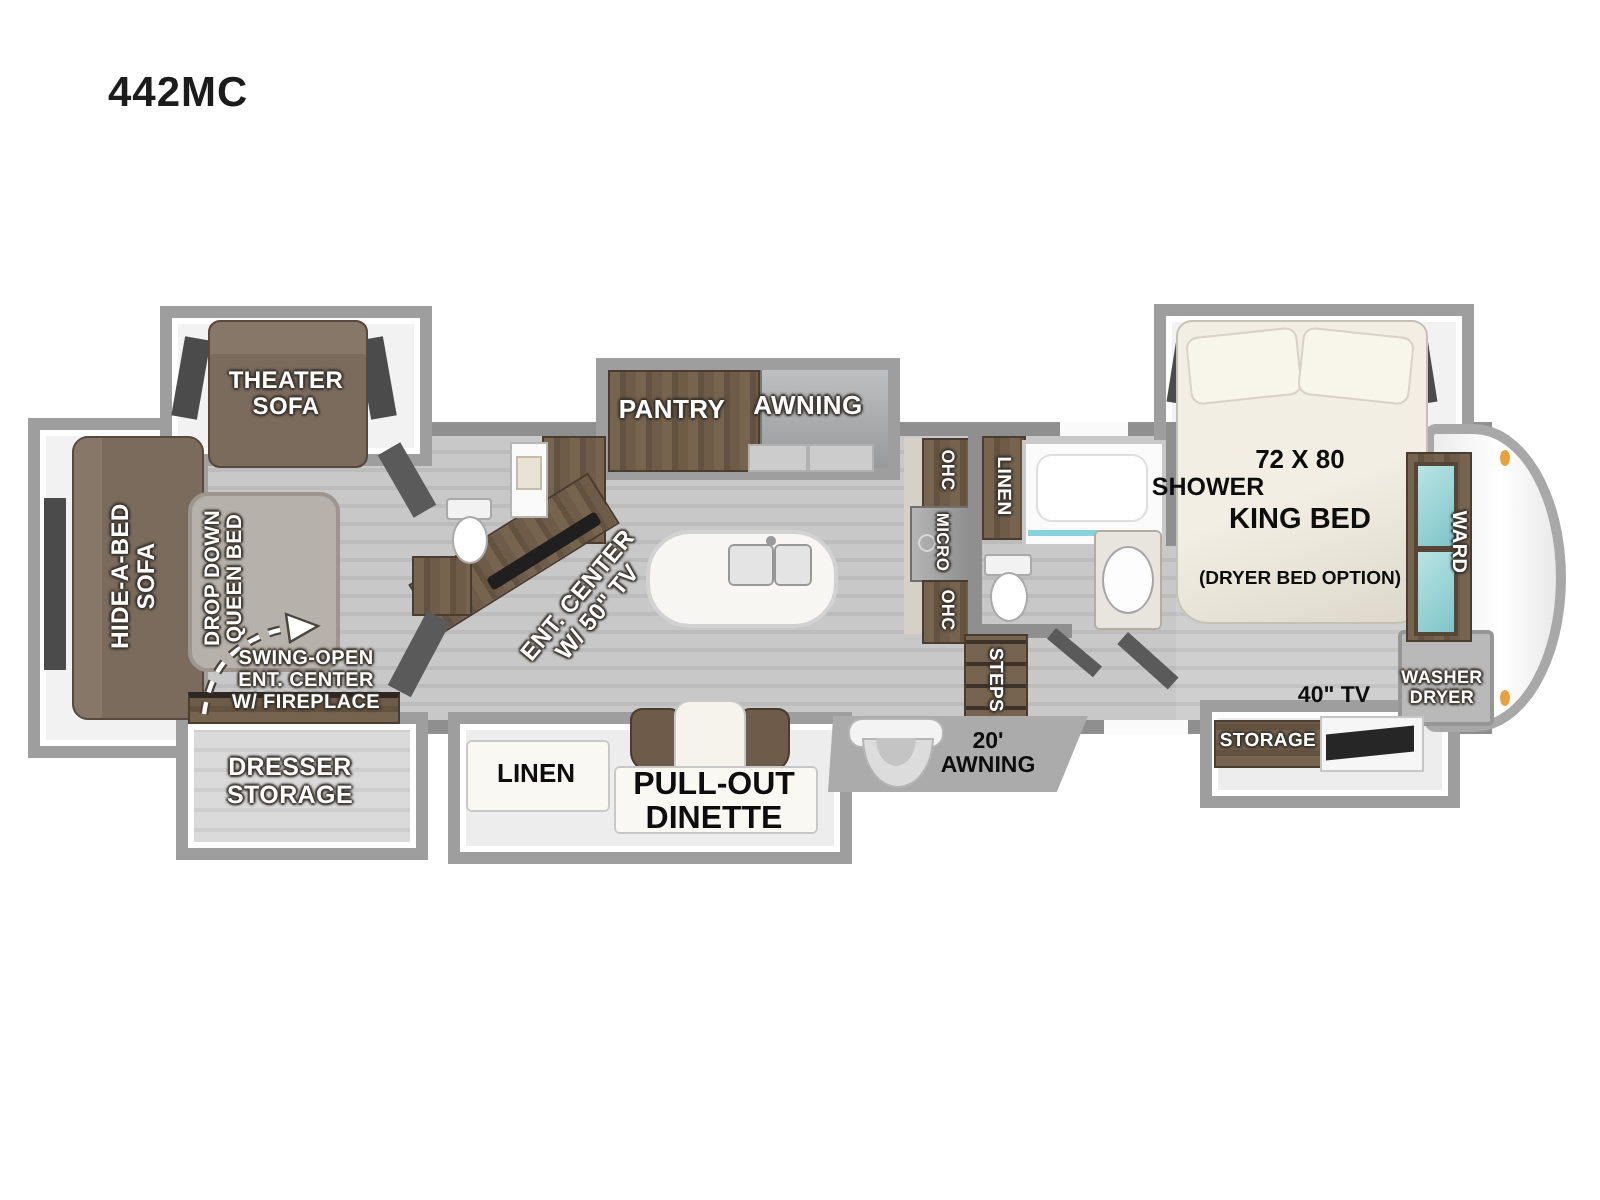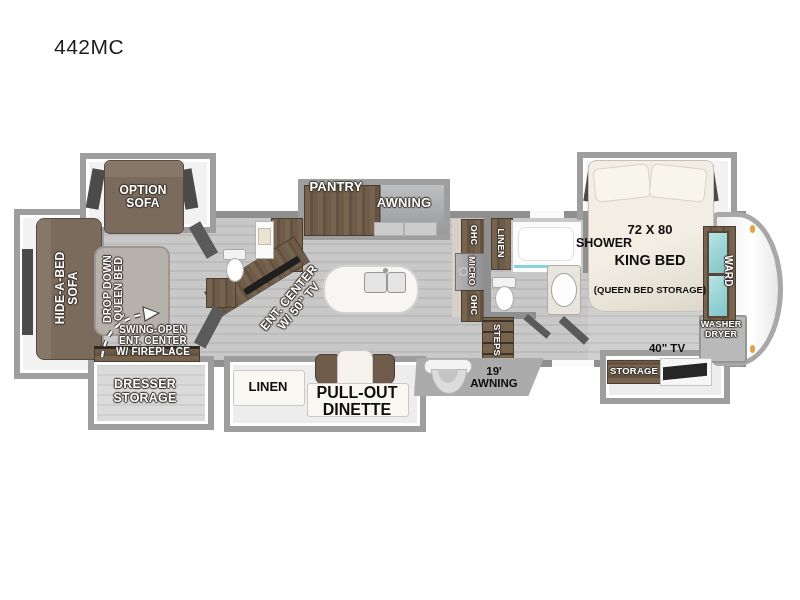--- a/index.html
+++ b/index.html
@@ -21,21 +21,21 @@
   .lb{color:#0d0d0d;font-weight:bold;white-space:pre-line;text-align:center;line-height:1.05;}
   .ctr{transform:translate(-50%,-50%);}
   .r90{transform:translate(-50%,-50%) rotate(90deg);}
   .rm90{transform:translate(-50%,-50%) rotate(-90deg);}
 </style>
 </head>
 <body>
 
 <div class="canvas">
 
-  <div class="abs lb" style="left:54px;top:36px;font-size:21px;font-weight:normal;letter-spacing:.5px;color:#1c1c1c;">442MC</div>
+  <div class="abs lb" style="left:54px;top:36px;font-size:21px;font-weight:bold;letter-spacing:.5px;color:#1c1c1c;">442MC</div>
 
   <div class="abs floor" style="left:30px;top:211px;width:716px;height:156px;border:7px solid #8f8f8f;box-sizing:border-box;"></div>
   <div class="abs floor2" style="left:588px;top:218px;width:128px;height:142px;"></div>
 
   <div class="win" style="left:48px;top:211px;width:34px;height:7px;"></div>
   <div class="win" style="left:530px;top:211px;width:34px;height:7px;"></div>
   <div class="win" style="left:46px;top:360px;width:42px;height:7px;"></div>
   <div class="win" style="left:552px;top:360px;width:42px;height:7px;"></div>
 
   <div class="slide" style="left:14px;top:209px;width:78px;height:158px;">
@@ -137,51 +137,51 @@
   <div class="abs" style="left:660px;top:358px;width:50px;height:26px;background:#f6f6f6;border:1px solid #c6c6c6;">
     <div class="abs" style="left:2px;top:6px;width:44px;height:13px;background:#262626;transform:skewY(-6deg);"></div>
   </div>
 
   <svg class="abs" style="left:0;top:0;width:800px;height:600px;pointer-events:none;">
     <path d="M102,357 C104,344 108,332 120,324 C130,317 138,315 146,314" stroke="#4a443c" stroke-width="4.5" fill="none" stroke-dasharray="6 5"></path>
     <path d="M102,357 C104,344 108,332 120,324 C130,317 138,315 146,314" stroke="#ffffff" stroke-width="2.2" fill="none" stroke-dasharray="6 5"></path>
     <polygon points="143,307 159,313 145,321" fill="#ffffff" stroke="#4a443c" stroke-width="1.2"></polygon>
   </svg>
 
-  <div class="abs lw ctr" style="left:143px;top:197px;font-size:12px;">OPTION
+  <div class="abs lw ctr" style="left:143px;top:197px;font-size:12px;">THEATER
 SOFA</div>
   <div class="abs lw rm90" style="left:67px;top:288px;font-size:12px;">HIDE-A-BED
 SOFA</div>
   <div class="abs lw rm90" style="left:113px;top:289px;font-size:10.5px;">DROP DOWN
 QUEEN BED</div>
   <div class="abs lw ctr" style="left:153px;top:341px;font-size:10px;">SWING-OPEN
 ENT. CENTER
 W/ FIREPLACE</div>
   <div class="abs lw ctr" style="left:145px;top:391px;font-size:12.5px;">DRESSER
 STORAGE</div>
   <div class="abs lw" style="left:294px;top:302px;font-size:12px;transform:translate(-50%,-50%) rotate(-50deg);">ENT. CENTER
 W/ 50" TV</div>
-  <div class="abs lw ctr" style="left:336px;top:187px;font-size:13px;">PANTRY</div>
+  <div class="abs lw ctr" style="left:336px;top:205px;font-size:13px;">PANTRY</div>
   <div class="abs lw ctr" style="left:404px;top:203px;font-size:13px;">AWNING</div>
   <div class="abs lw r90" style="left:473px;top:235px;font-size:9px;">OHC</div>
   <div class="abs lw r90" style="left:471px;top:271px;font-size:8.5px;">MICRO</div>
   <div class="abs lw r90" style="left:473px;top:305px;font-size:9px;">OHC</div>
   <div class="abs lw r90" style="left:501px;top:243px;font-size:9.5px;">LINEN</div>
   <div class="abs lb ctr" style="left:575px;top:244px;font-size:12.5px;margin-left:29px;">SHOWER</div>
   <div class="abs lw r90" style="left:497px;top:340px;font-size:9.5px;">STEPS</div>
-  <div class="abs lb ctr" style="left:494px;top:377px;font-size:11.5px;">19'
+  <div class="abs lb ctr" style="left:494px;top:377px;font-size:11.5px;">20'
 AWNING</div>
   <div class="abs lb ctr" style="left:268px;top:387px;font-size:13px;">LINEN</div>
   <div class="abs lb ctr" style="left:357px;top:402px;font-size:16px;">PULL-OUT
 DINETTE</div>
 
   <div class="abs lb ctr" style="left:650px;top:259px;width:120px;">
     <div style="font-size:13px;font-weight:bold;">72 X 80</div>
     <div style="font-size:14.5px;font-weight:bold;">KING BED</div>
-    <div style="font-size:9.5px;font-weight:bold;">(QUEEN BED STORAGE)</div>
+    <div style="font-size:9.5px;font-weight:bold;">(DRYER BED OPTION)</div>
   </div>
   <div class="abs lw r90" style="left:728px;top:271px;font-size:10px;">WARD</div>
-  <div class="abs lw ctr" style="left:721px;top:330px;font-size:9px;">WASHER
+  <div class="abs lw ctr" style="left:721px;top:344px;font-size:9px;">WASHER
 DRYER</div>
   <div class="abs lb ctr" style="left:667px;top:348px;font-size:11.5px;">40" TV</div>
   <div class="abs lw ctr" style="left:634px;top:371px;font-size:9.5px;">STORAGE</div>
 
 </div>
 
 </body></html>

